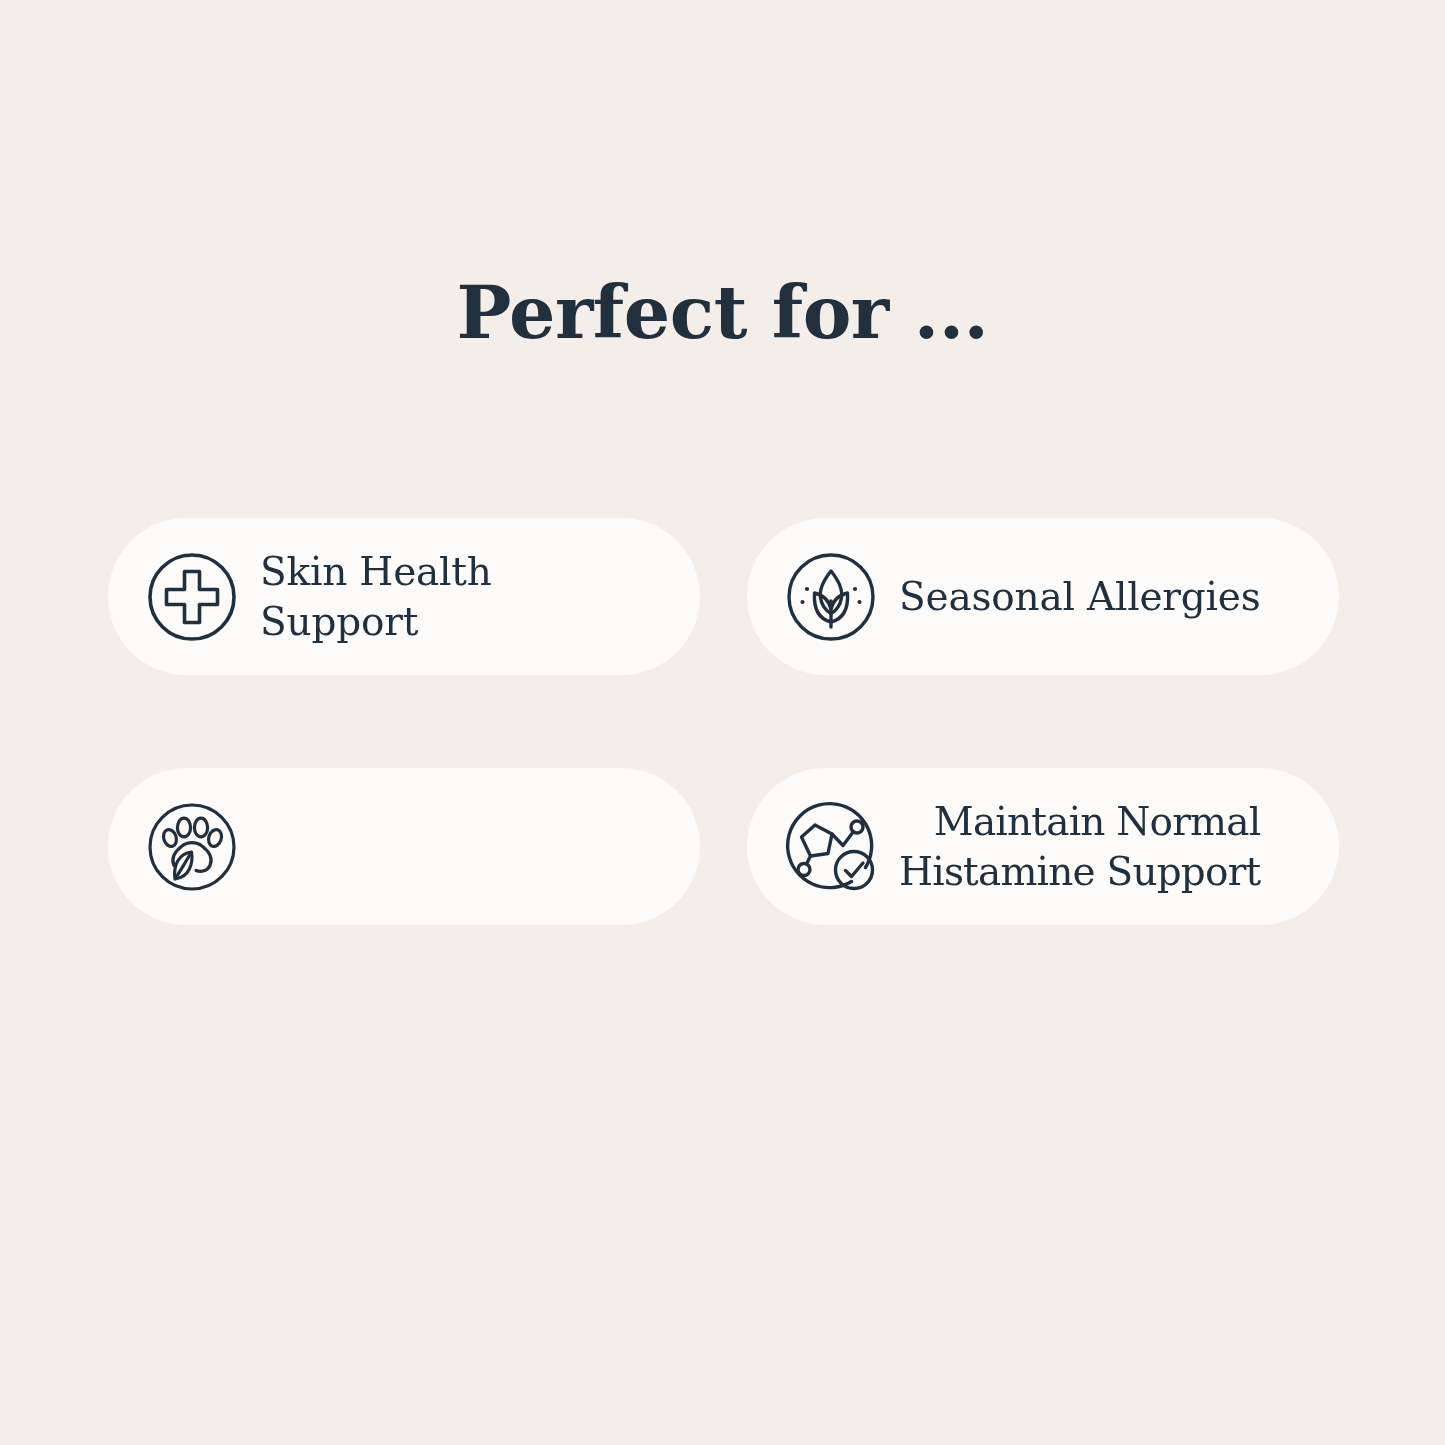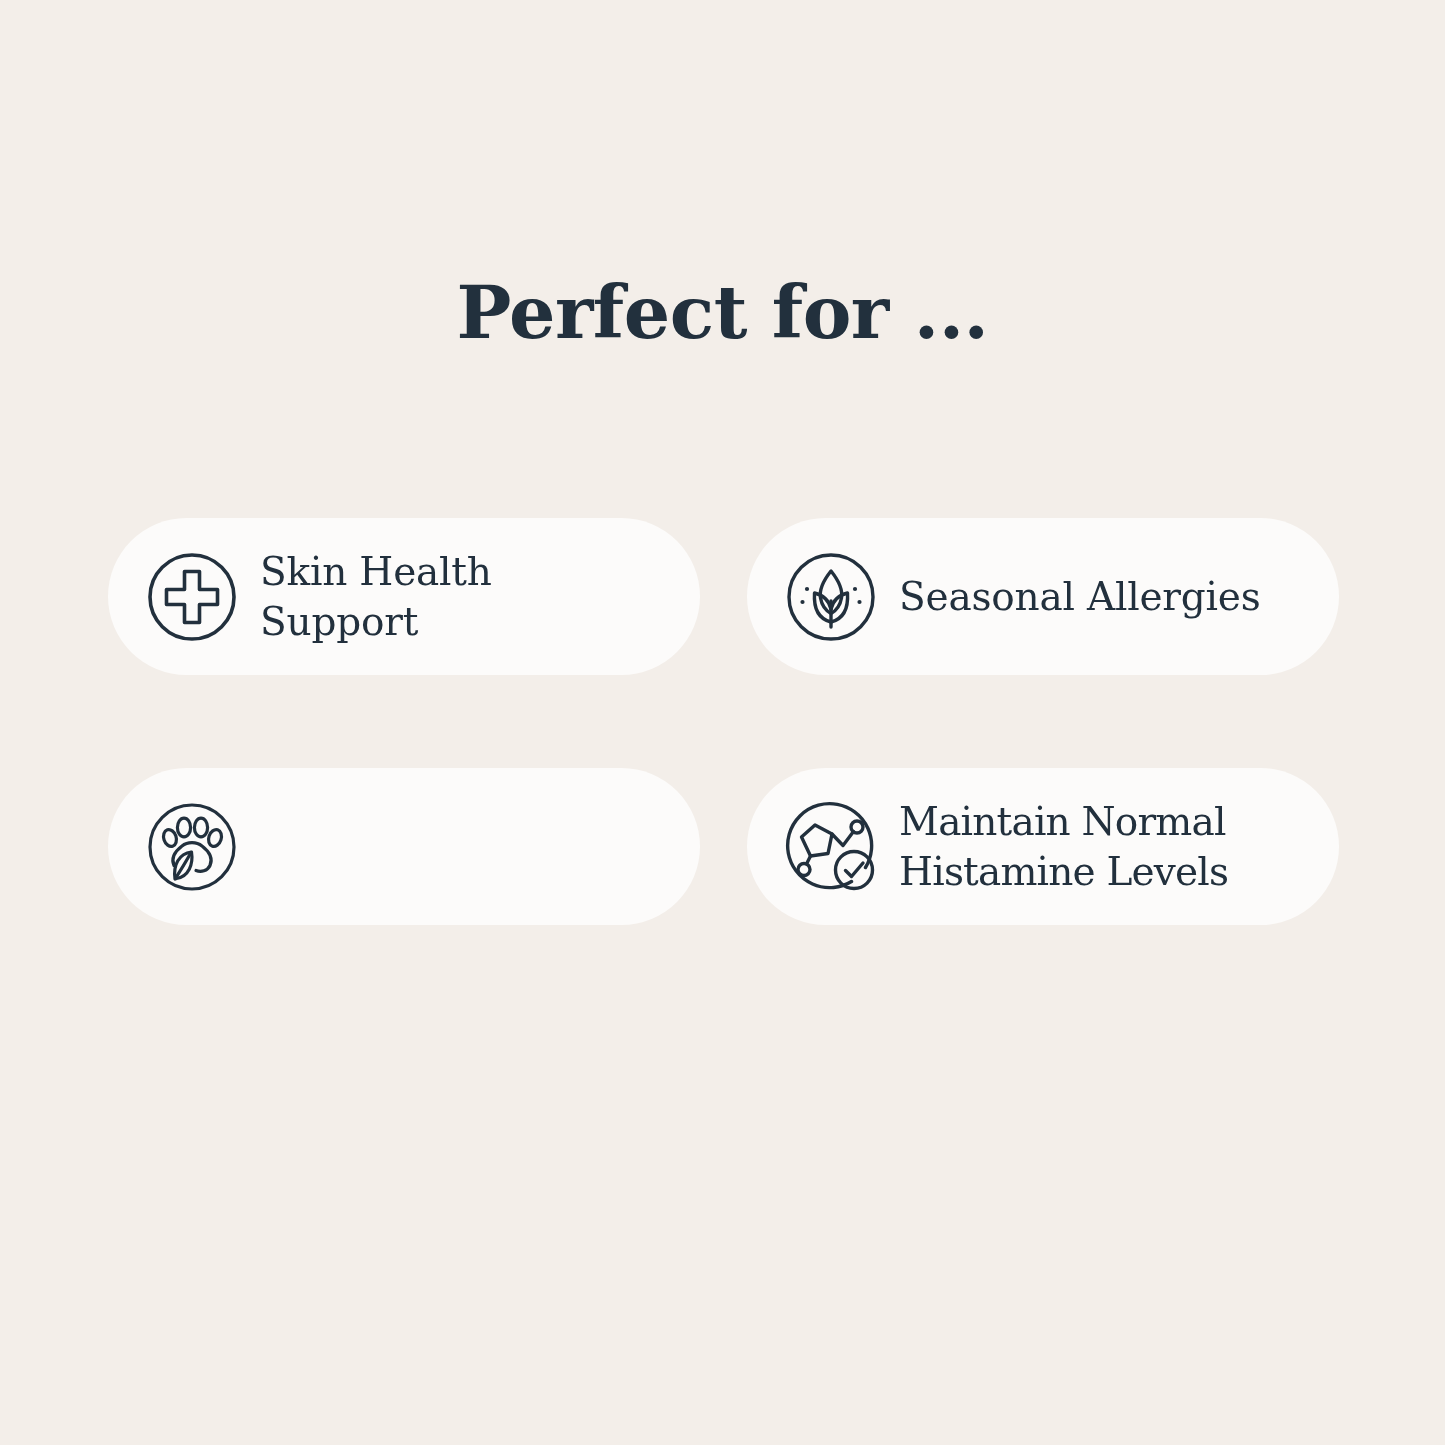--- a/index.html
+++ b/index.html
@@ -76,20 +76,21 @@
     margin-left: 22px;
     font-family: "DejaVu Serif", serif;
     font-weight: 400;
     font-size: 39px;
     line-height: 1.28;
     color: #22303D;
     letter-spacing: -0.2px;
   }
   .card-label.tight {
     letter-spacing: -0.8px;
+    text-align: right;
   }
 </style>
 </head>
 <body>
 
 <div class="canvas">
 
   <div class="heading">Perfect for ...</div>
 
   <div class="grid">
@@ -162,18 +163,18 @@
 
           <circle cx="19" cy="68.5" r="6"></circle>
           <circle cx="72" cy="26" r="6"></circle>
 
           <circle cx="69" cy="69" r="18.5"></circle>
           <path d="M60.5 69.5 L66.5 75.5 L78 62"></path>
         </svg>
       </span>
       <span class="card-label tight">
         <span>Maintain Normal</span><br>
-        <span>Histamine Levels</span>
+        <span>Histamine Support</span>
       </span>
     </div>
 
   </div>
 </div>
 
 </body></html>

